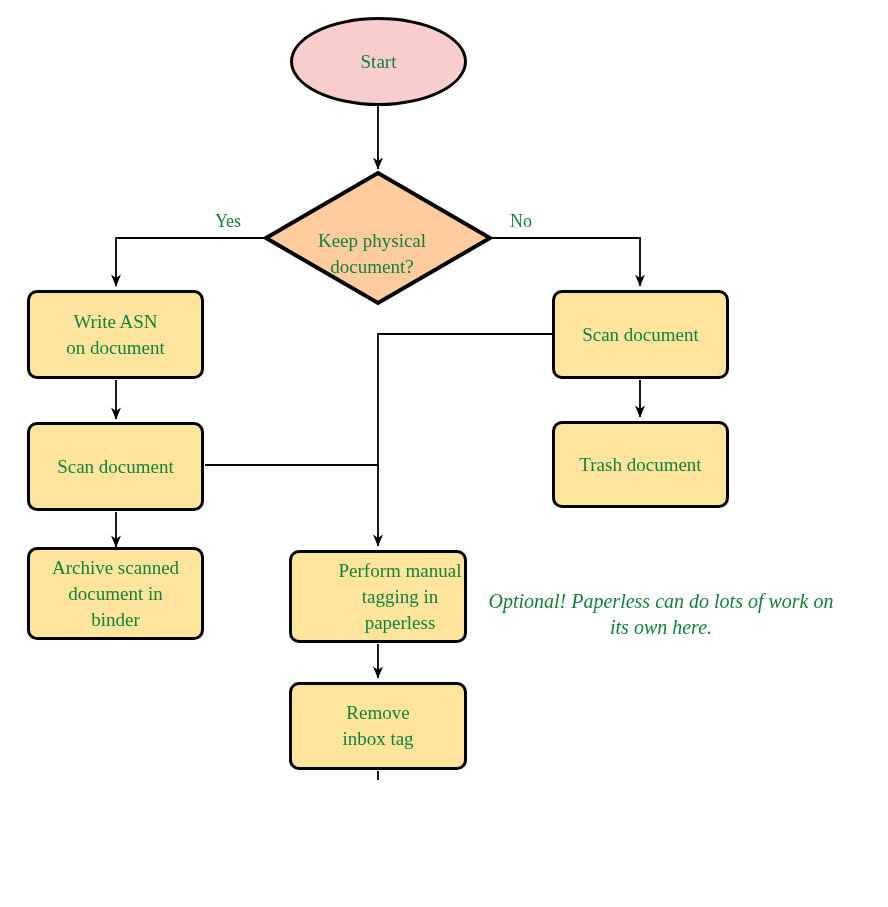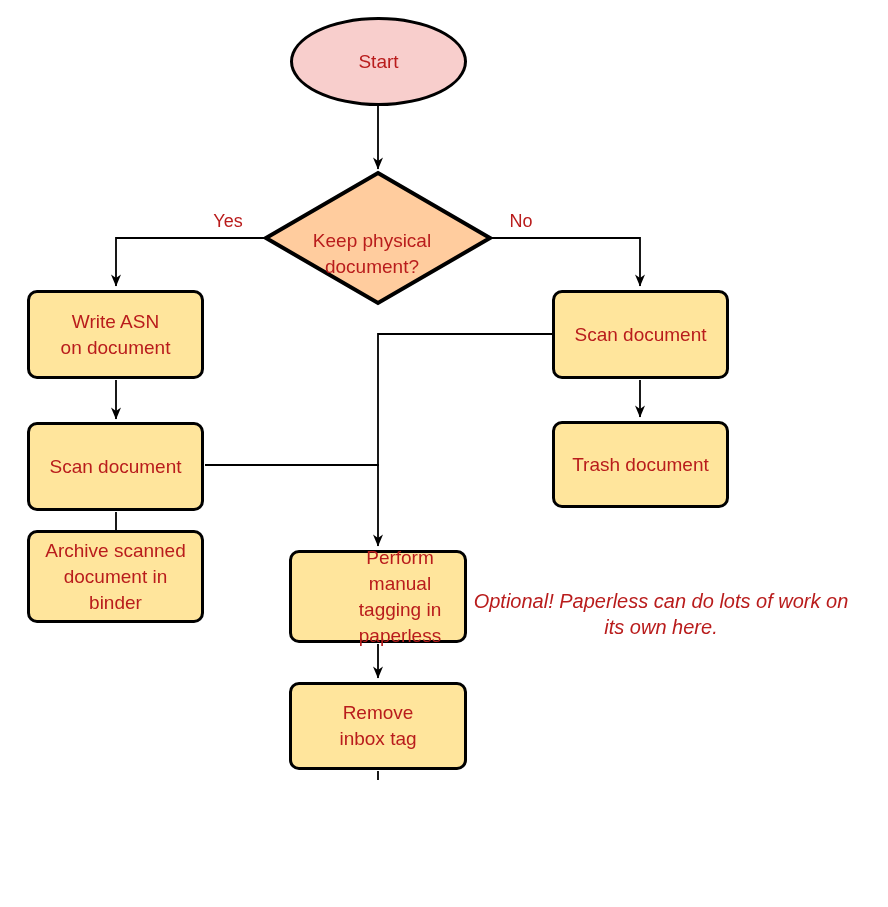--- a/index.html
+++ b/index.html
@@ -1,22 +1,22 @@
 <!DOCTYPE html>
 <html><head>
 <meta charset="utf-8">
 <style>
   html, body { margin: 0; padding: 0; background: #ffffff; }
   .canvas {
     position: relative;
     width: 888px;
     height: 780px;
     background: #ffffff;
-    font-family: Liberation Sans, sans-serif;
-    color: #b91c1c;
+    font-family: Liberation Serif, serif;
+    color: #15803d;
     overflow: hidden;
   }
   .edges {
     position: absolute;
     left: 0; top: 0;
     width: 888px; height: 907px;
   }
   .edge {
     fill: none;
     stroke: #000000;
@@ -103,21 +103,21 @@
   <div class="node terminator" style="left:290px; top:17px; width:177px; height:89px;">Start</div>
 
   <div class="node diamond-label" style="left:272px; top:211px; width:200px; height:56px;margin-top:15px;">Keep physical
 document?</div>
 
   <div class="node process" style="left:27px; top:290px; width:177px; height:89px;">Write ASN
 on document</div>
 
   <div class="node process" style="left:27px; top:422px; width:177px; height:89px;">Scan document</div>
 
-  <div class="node process" style="left:27px; top:530px; width:177px; height:93px;">Archive scanned
+  <div class="node process" style="left:27px; top:547px; width:177px; height:93px;">Archive scanned
 document in
 binder</div>
 
   <div class="node process" style="left:552px; top:290px; width:177px; height:89px;">Scan document</div>
 
   <div class="node process" style="left:552px; top:421px; width:177px; height:87px;">Trash document</div>
 
   <div class="node process" style="left:289px; top:550px; width:178px; height:93px;padding-left:44px;">Perform manual
 tagging in
 paperless</div>

